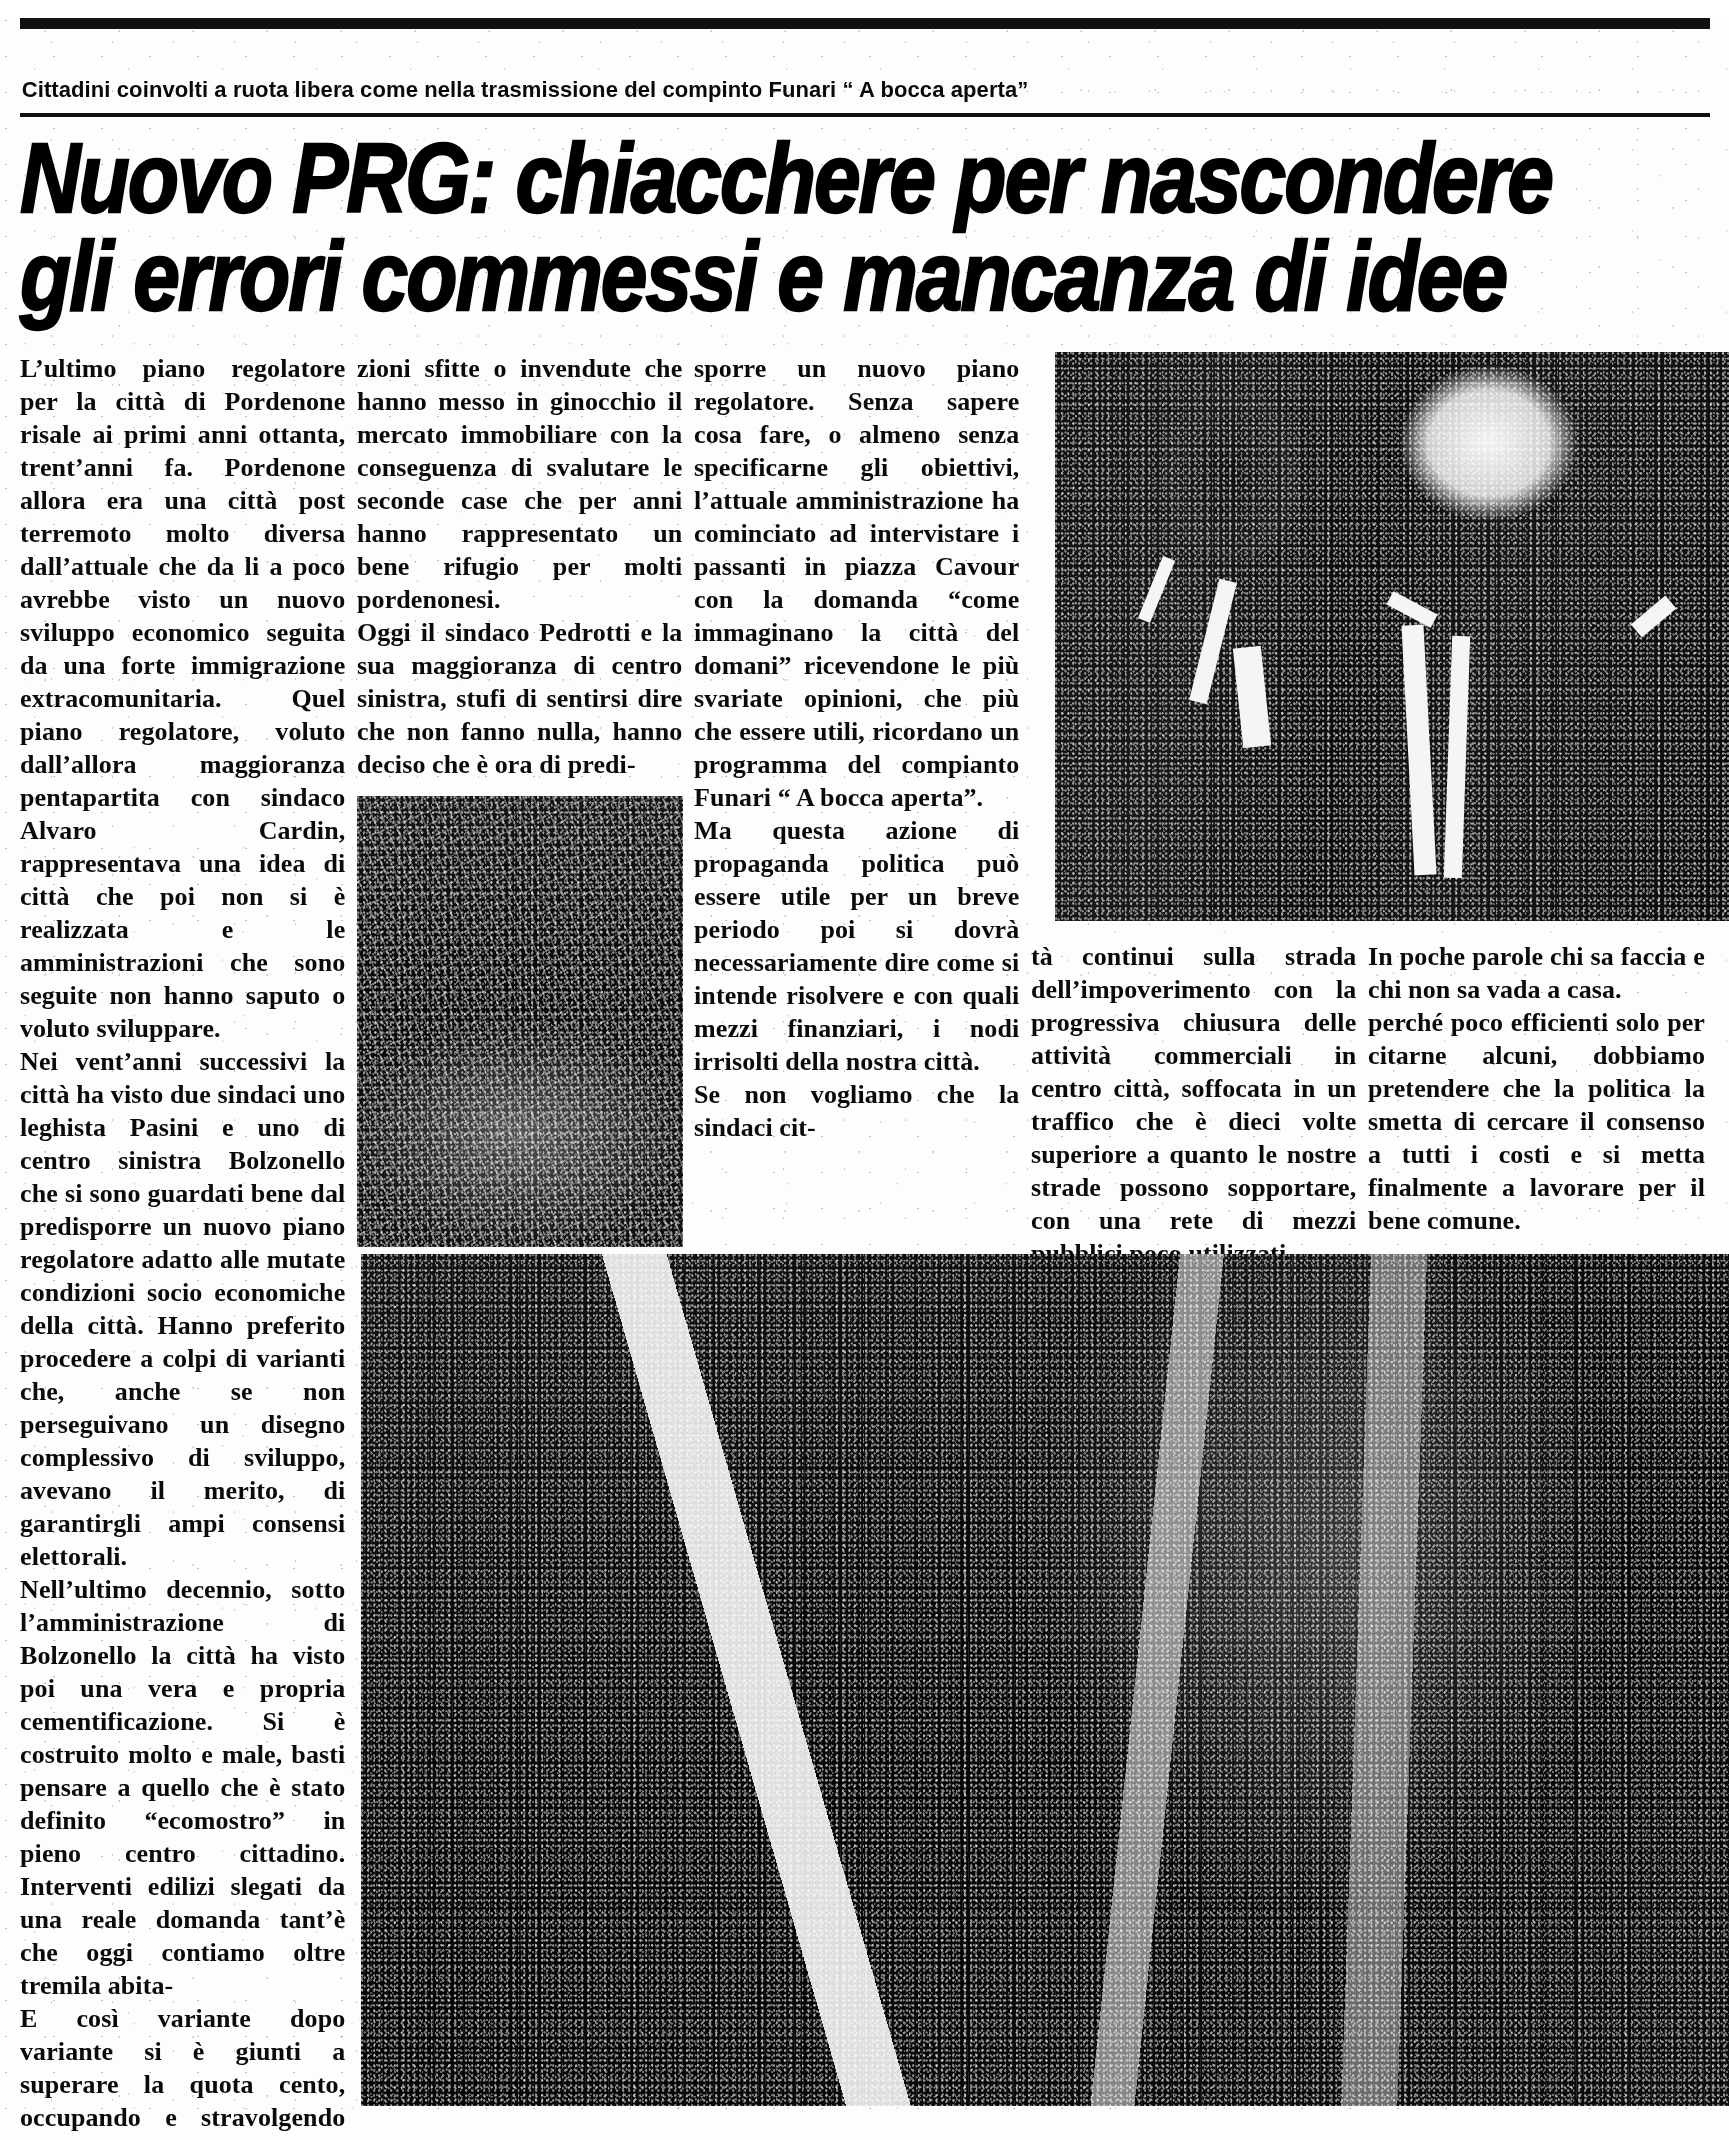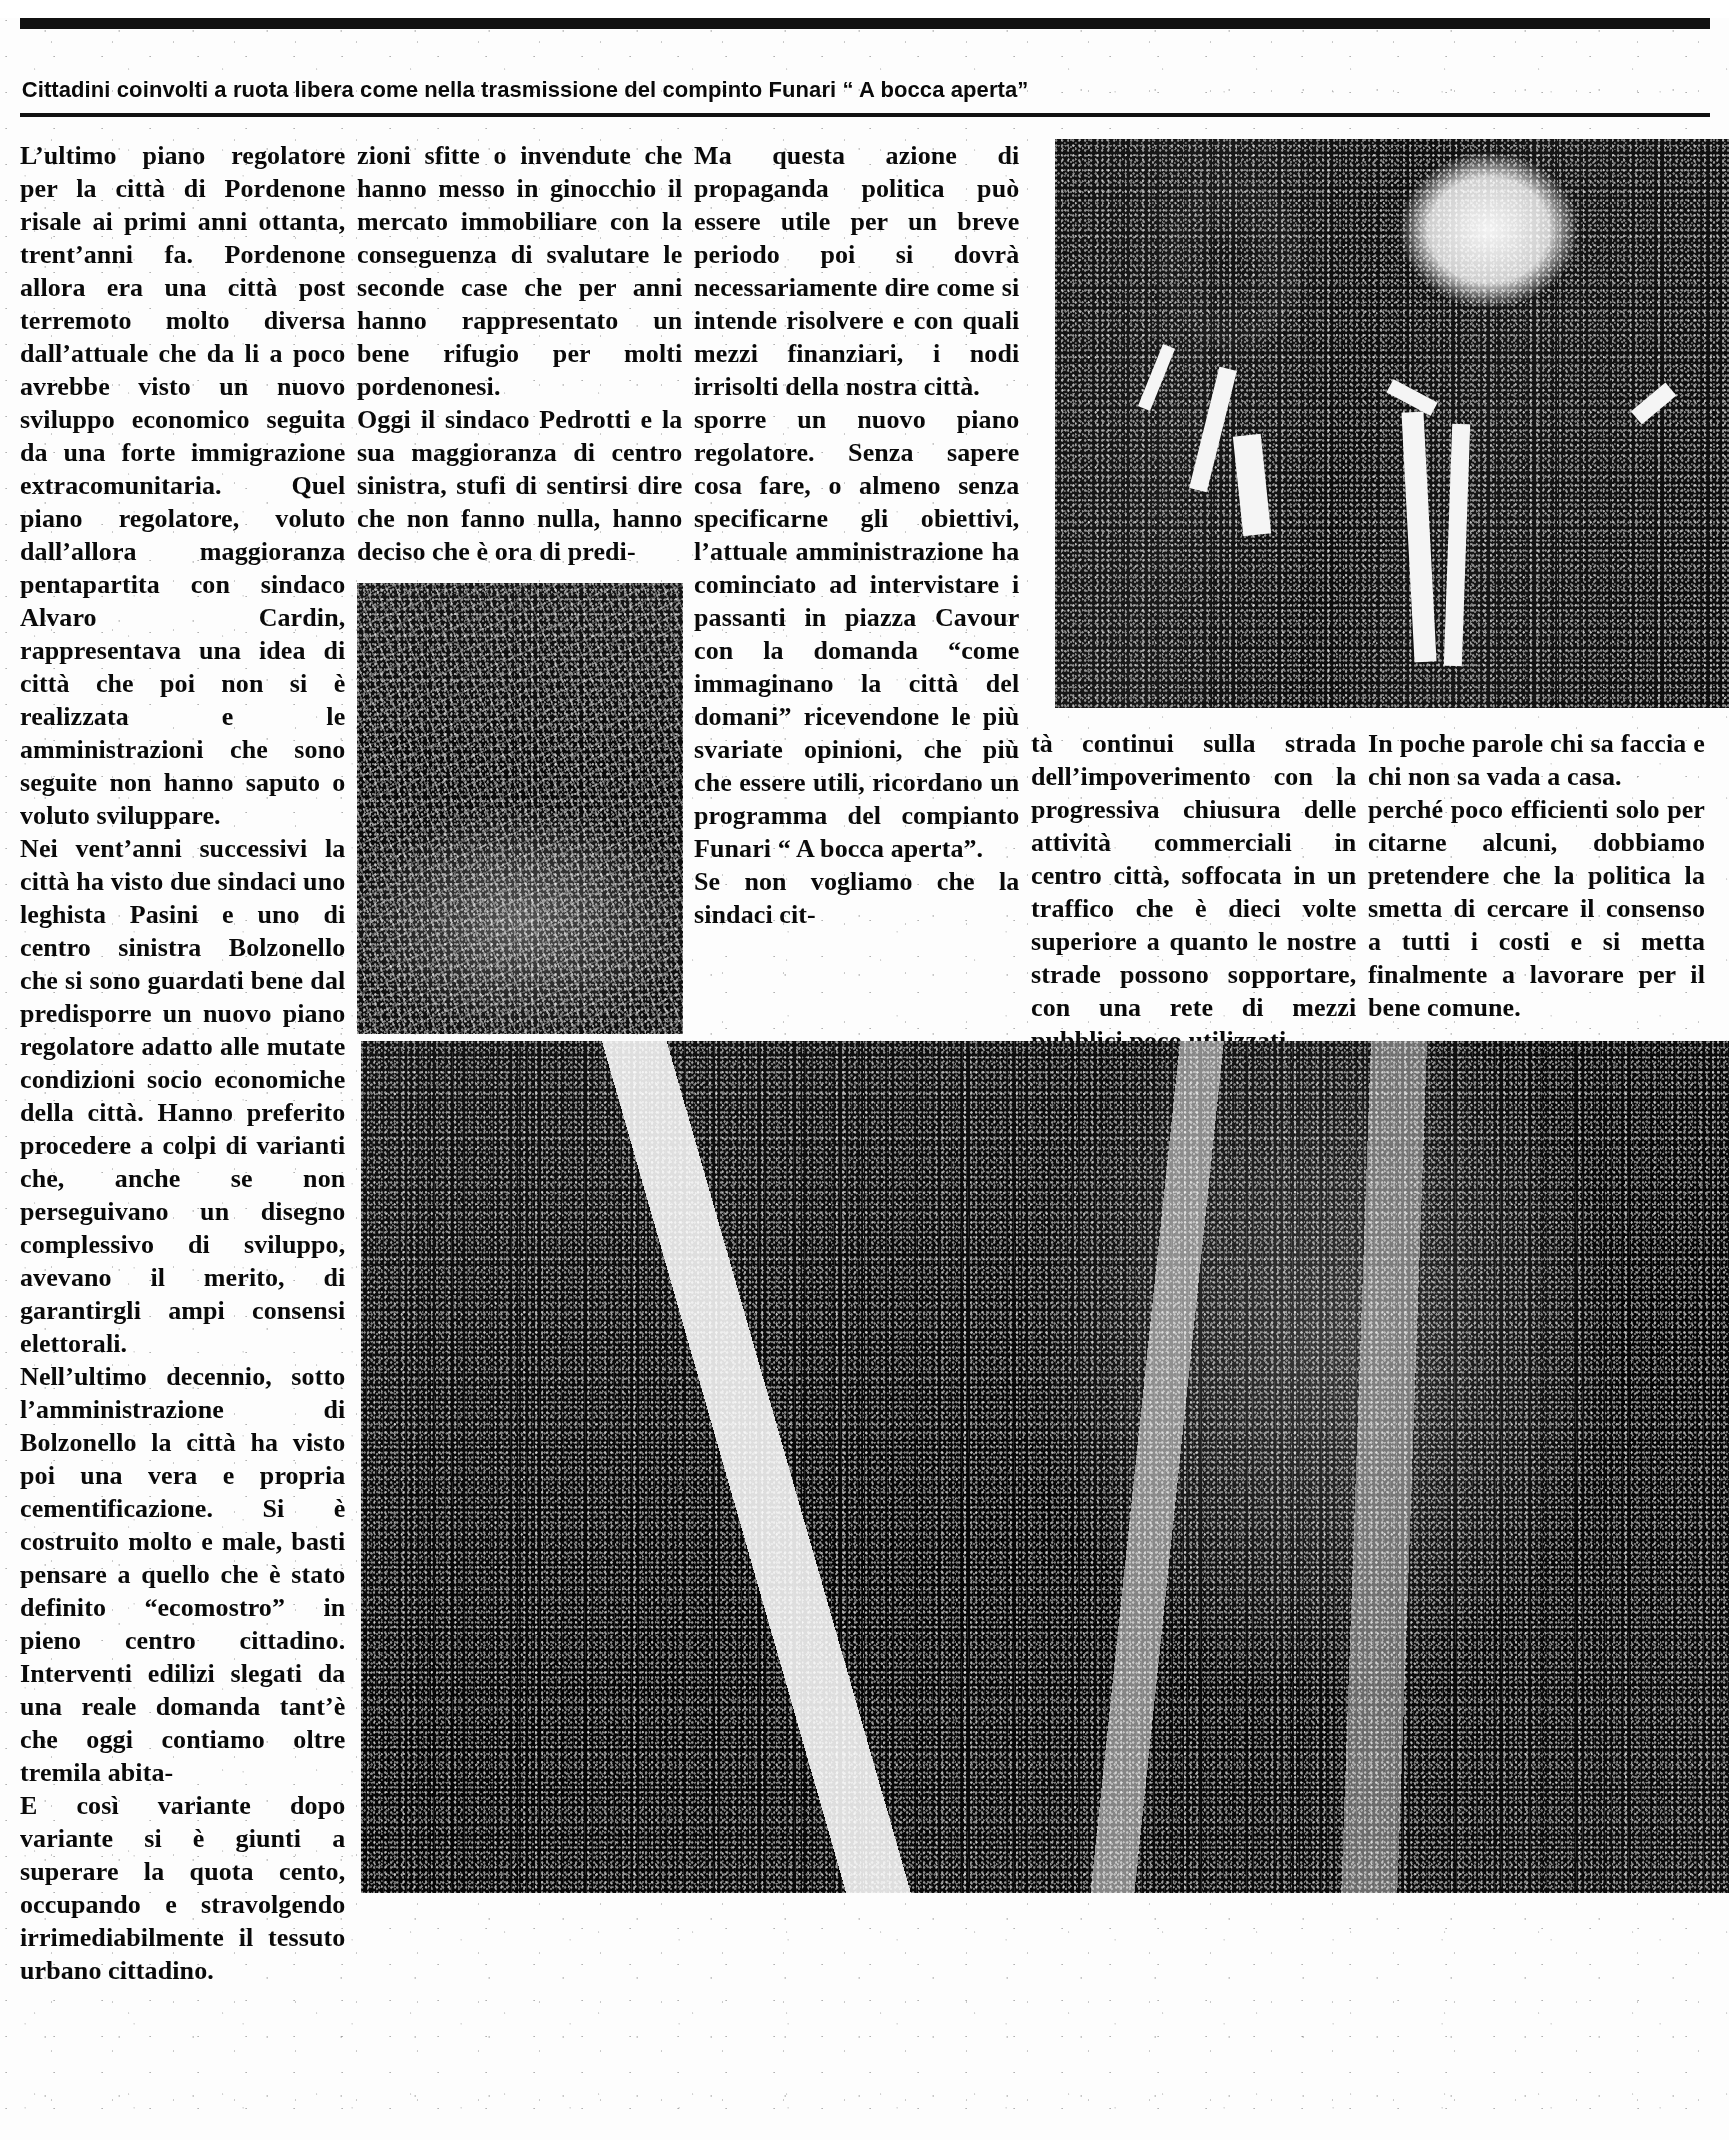--- a/index.html
+++ b/index.html
@@ -178,40 +178,44 @@
 <body>
 
 <div class="page">
 
   <div class="rule-thick"></div>
 
   <div class="kicker">Cittadini coinvolti a ruota libera come nella trasmissione del compinto Funari “ A bocca aperta”</div>
 
   <div class="rule-thin"></div>
 
+  <div class="headline">
+    <div class="hl-line">Nuovo PRG: chiacchere per nascondere</div>
+    <div class="hl-line">gli errori commessi e mancanza di idee</div>
+  </div>
 
   <div class="article">
     <div class="cols">
 
       <div class="col">
         <p>L’ultimo piano regolatore per la città di Pordenone risale ai primi anni ottanta, trent’anni fa. Pordenone allora era una città post terremoto molto diversa dall’attuale che da li a poco avrebbe visto un nuovo sviluppo economico seguita da una forte immigrazione extracomunitaria. Quel piano regolatore, voluto dall’allora maggioranza pentapartita con sindaco Alvaro Cardin, rappresentava una idea di città che poi non si è realizzata e le amministrazioni che sono seguite non hanno saputo o voluto sviluppare.</p>
         <p>Nei vent’anni successivi la città ha visto due sindaci uno leghista Pasini e uno di centro sinistra Bolzonello che si sono guardati bene dal predisporre un nuovo piano regolatore adatto alle mutate condizioni socio economiche della città. Hanno preferito procedere a colpi di varianti che, anche se non perseguivano un disegno complessivo di sviluppo, avevano il merito, di garantirgli ampi consensi elettorali.</p>
         <p>Nell’ultimo decennio, sotto l’amministrazione di Bolzonello la città ha visto poi una vera e propria cementificazione. Si è costruito molto e male, basti pensare a quello che è stato definito “ecomostro” in pieno centro cittadino. Interventi edilizi slegati da una reale domanda tant’è che oggi contiamo oltre tremila abita-</p>
         <p>E così variante dopo variante si è giunti a superare la quota cento, occupando e stravolgendo irrimediabilmente il tessuto urbano cittadino.</p>
       </div>
 
       <div class="col">
         <p>zioni sfitte o invendute che hanno messo in ginocchio il mercato immobiliare con la conseguenza di svalutare le seconde case che per anni hanno rappresentato un bene rifugio per molti pordenonesi.</p>
         <p>Oggi il sindaco Pedrotti e la sua maggioranza di centro sinistra, stufi di sentirsi dire che non fanno nulla, hanno deciso che è ora di predi-</p>
         <div class="photo photo-inline" id="photo-aerial" style="width:326px;height:451px;margin-top:15px;"></div>
       </div>
 
       <div class="col">
+        <p>sporre un nuovo piano regolatore. Senza sapere cosa fare, o almeno senza specificarne gli obiettivi, l’attuale amministrazione ha cominciato ad intervistare i passanti in piazza Cavour con la domanda “come immaginano la città del domani” ricevendone le più svariate opinioni, che più che essere utili, ricordano un programma del compianto Funari “ A bocca aperta”.</p>
         <p>Ma questa azione di propaganda politica può essere utile per un breve periodo poi si dovrà necessariamente dire come si intende risolvere e con quali mezzi finanziari, i nodi irrisolti della nostra città.</p>
-        <p>sporre un nuovo piano regolatore. Senza sapere cosa fare, o almeno senza specificarne gli obiettivi, l’attuale amministrazione ha cominciato ad intervistare i passanti in piazza Cavour con la domanda “come immaginano la città del domani” ricevendone le più svariate opinioni, che più che essere utili, ricordano un programma del compianto Funari “ A bocca aperta”.</p>
         <p>Se non vogliamo che la sindaci cit-</p>
       </div>
 
       <div class="col" style="padding-top:588px;">
         <p>tà continui sulla strada dell’impoverimento con la progressiva chiusura delle attività commerciali in centro città, soffocata in un traffico che è dieci volte superiore a quanto le nostre strade possono sopportare, con una rete di mezzi pubblici poco utilizzati</p>
       </div>
 
       <div class="col" style="padding-top:588px;padding-right:0;">
         <p>In poche parole chi sa faccia e chi non sa vada a casa.</p>
         <p>perché poco efficienti solo per citarne alcuni, dobbiamo pretendere che la politica la smetta di cercare il consenso a tutti i costi e si metta finalmente a lavorare per il bene comune.</p>

